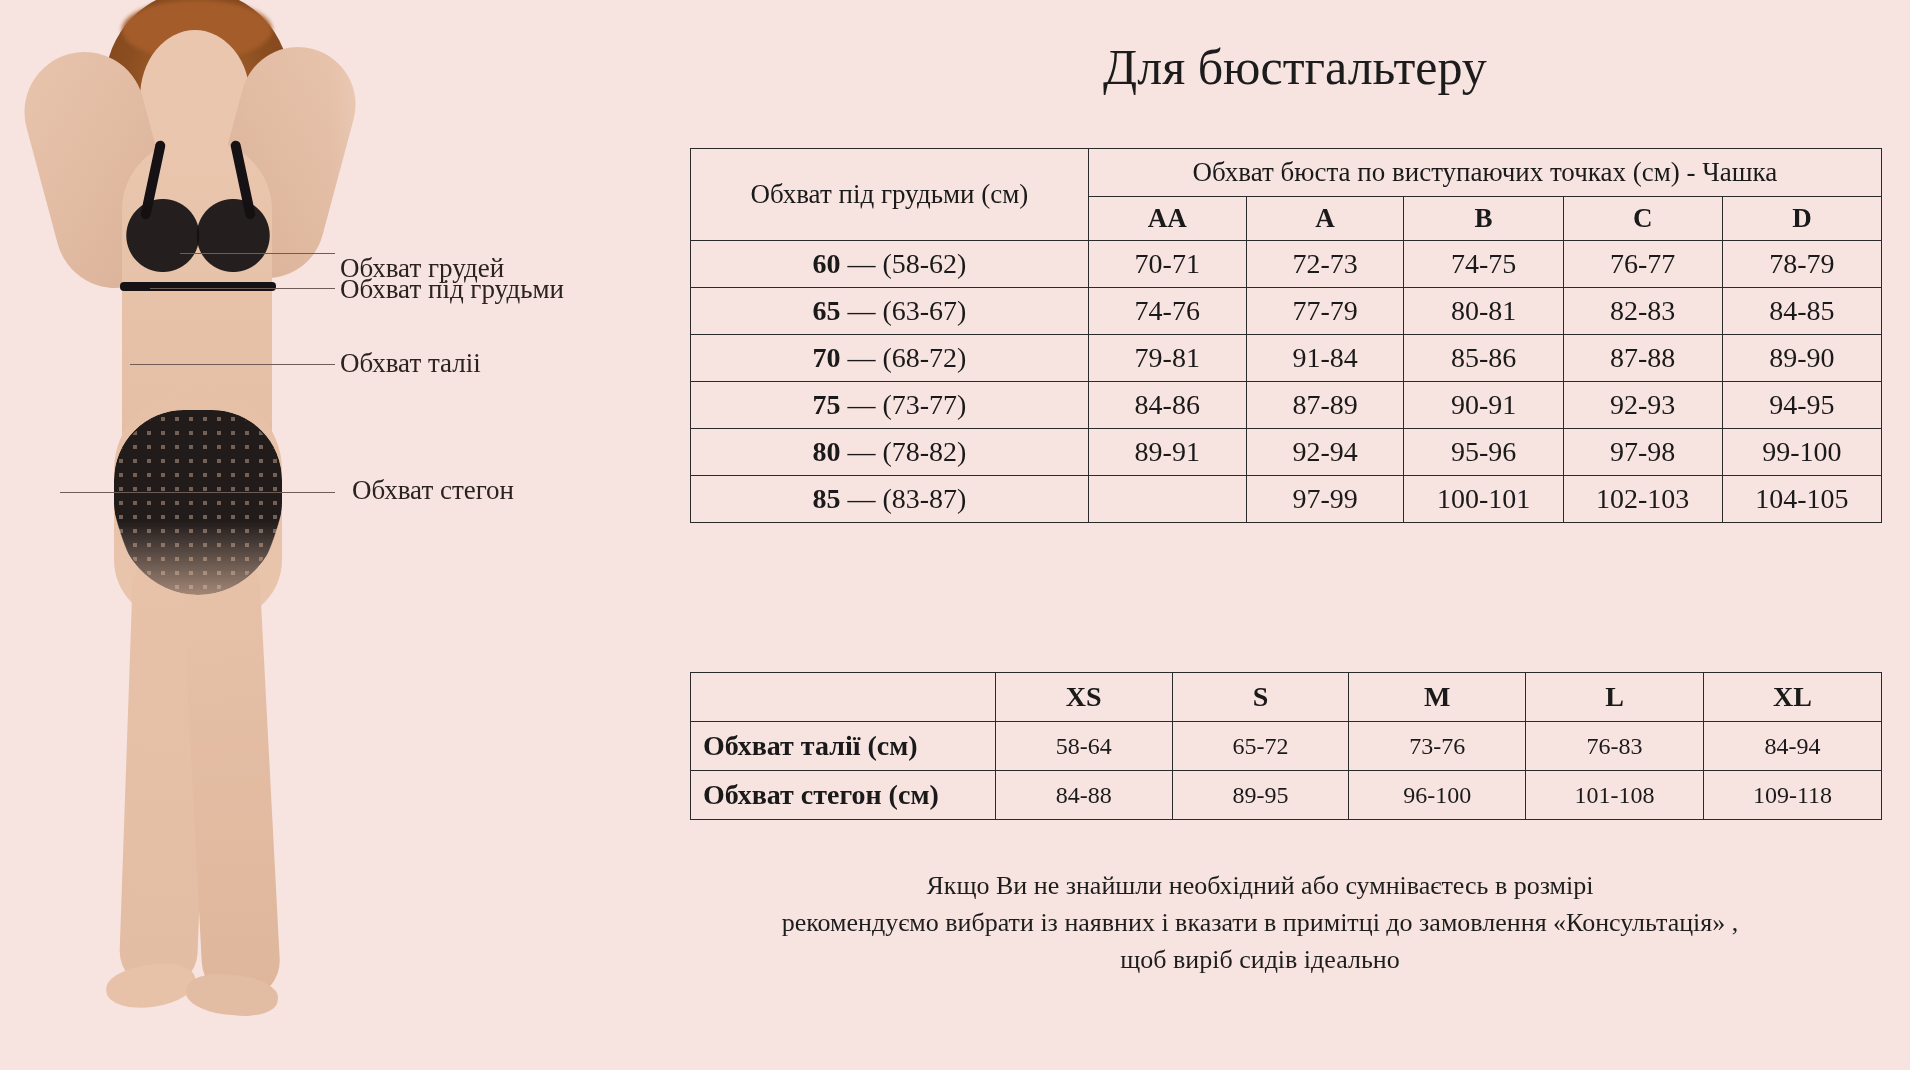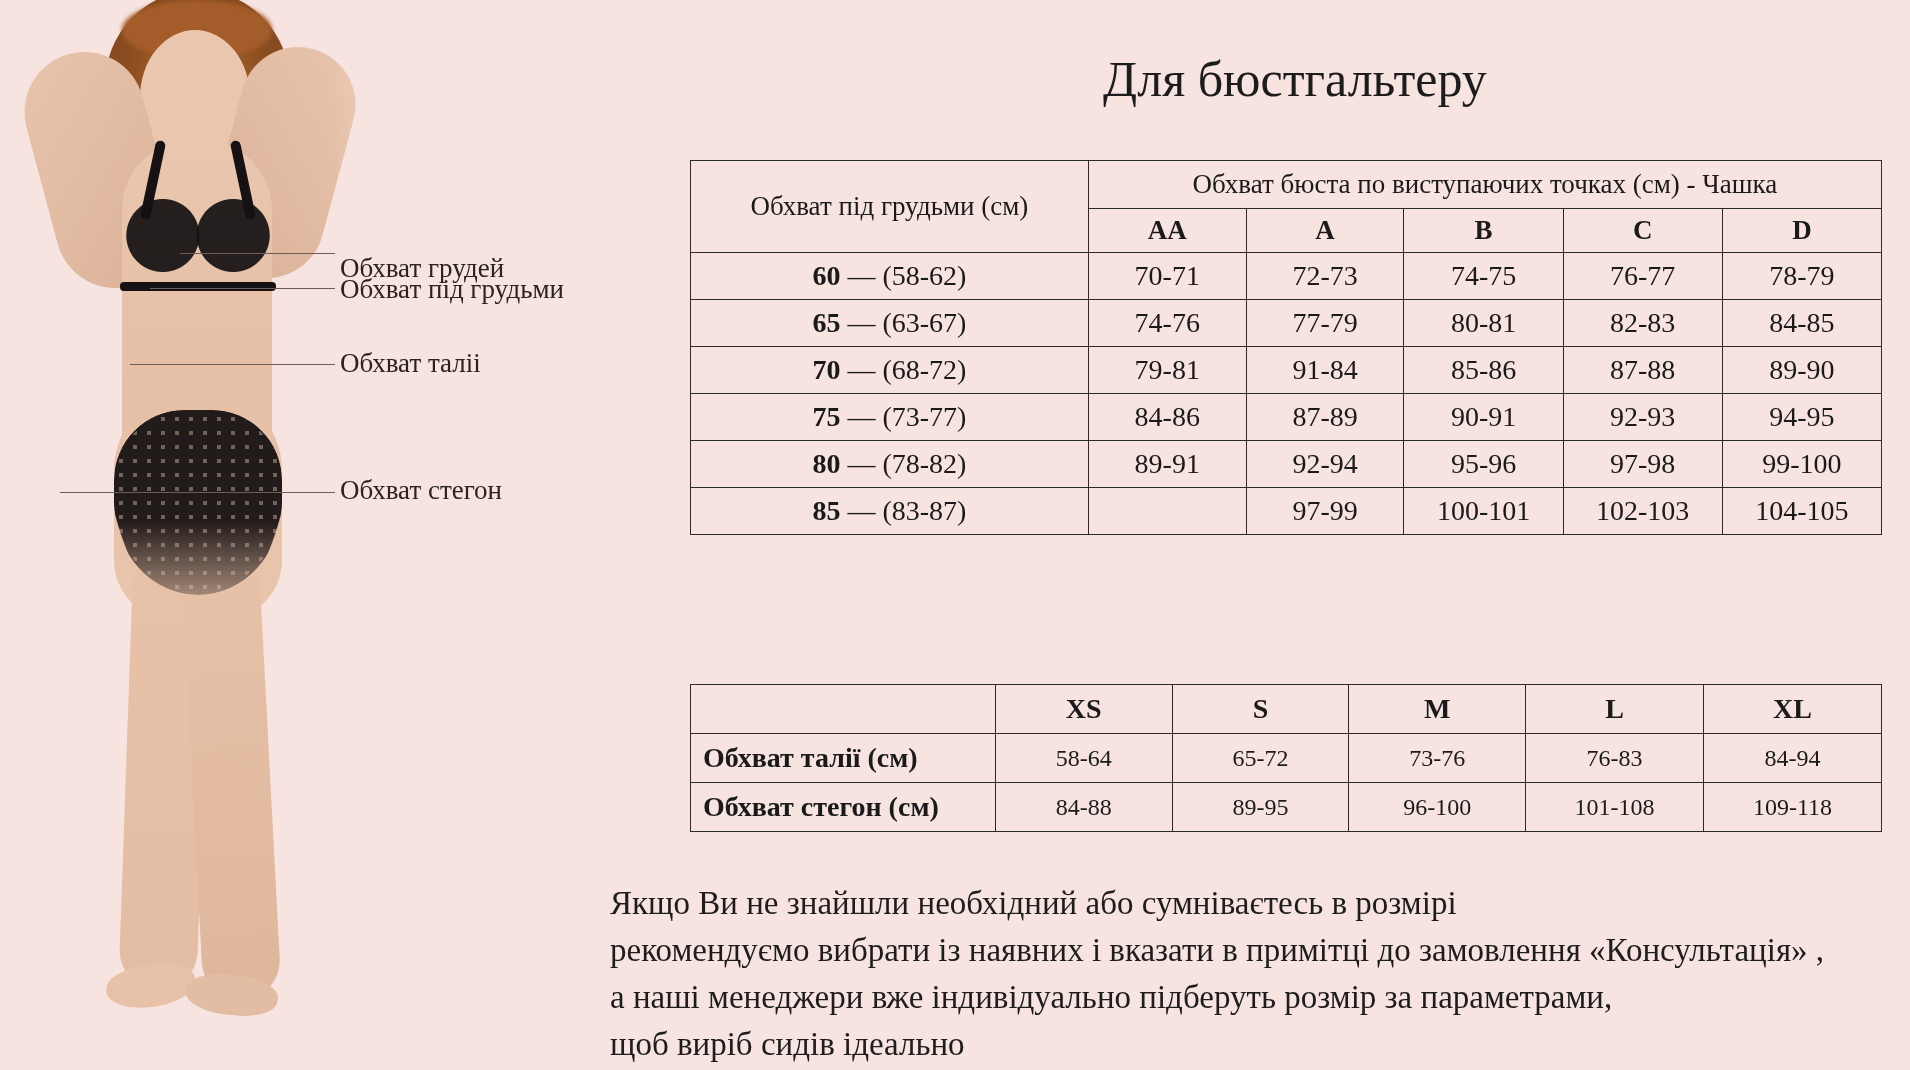--- a/index.html
+++ b/index.html
@@ -171,32 +171,32 @@
   }
   .callout-line {
     position: absolute;
     height: 1px;
     background: #6e5d57;
   }
 
   .c1 { left: 340px; top: 253px; }
   .c2 { left: 340px; top: 274px; }
   .c3 { left: 340px; top: 348px; }
-  .c4 { left: 340px; top: 475px; }
+  .c4 { left: 352px; top: 475px; }
 
   .l1 { left: 180px; top: 253px; width: 155px; }
   .l2 { left: 150px; top: 288px; width: 185px; }
   .l3 { left: 130px; top: 364px; width: 205px; }
   .l4 { left: 60px;  top: 492px; width: 275px; }
 
   
   .content {
     position: absolute;
     left: 690px;
-    top: 12px;
+    top: 0;
     width: 1210px;
     height: 792px;
   }
 
   h1.section-title {
     margin: 0;
     font-family: "Liberation Serif", serif;
     font-weight: 400;
     text-align: center;
     color: #1c1c1c;
@@ -280,23 +280,23 @@
     font-size: 24px;
     padding: 8px 10px;
   }
   .panty-table .corner { border: 1px solid #2b2b2b; }
 
   .note {
     position: absolute;
     left: -80px;
     top: 868px;
     width: 1300px;
-    text-align: left;
+    text-align: center;
     font-family: "Liberation Serif", serif;
-    font-size: 33px;
+    font-size: 26px;
     line-height: 1.42;
     color: #1d1d1d;
   }
   .note div { white-space: nowrap; }
 </style>
 </head>
 <body>
 
 <div class="page">
 
@@ -430,18 +430,17 @@
           <td class="val">96-100</td>
           <td class="val">101-108</td>
           <td class="val">109-118</td>
         </tr>
       </tbody>
     </table>
 
     <div class="note">
       <div>Якщо Ви не знайшли необхідний або сумніваєтесь в розмірі</div>
       <div>рекомендуємо вибрати із наявних і вказати в примітці до замовлення «Консультація» ,</div>
-      <div>а наші менеджери вже індивідуально підберуть розмір за параметрами,</div>
       <div>щоб виріб сидів ідеально</div>
     </div>
 
   </div>
 </div>
 
 </body></html>

